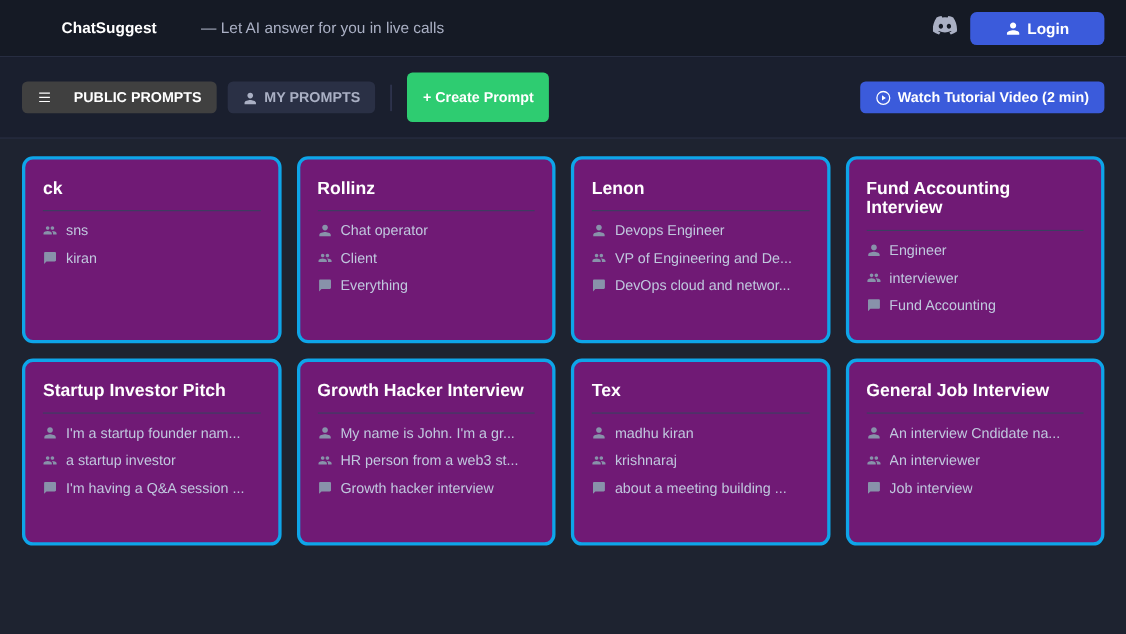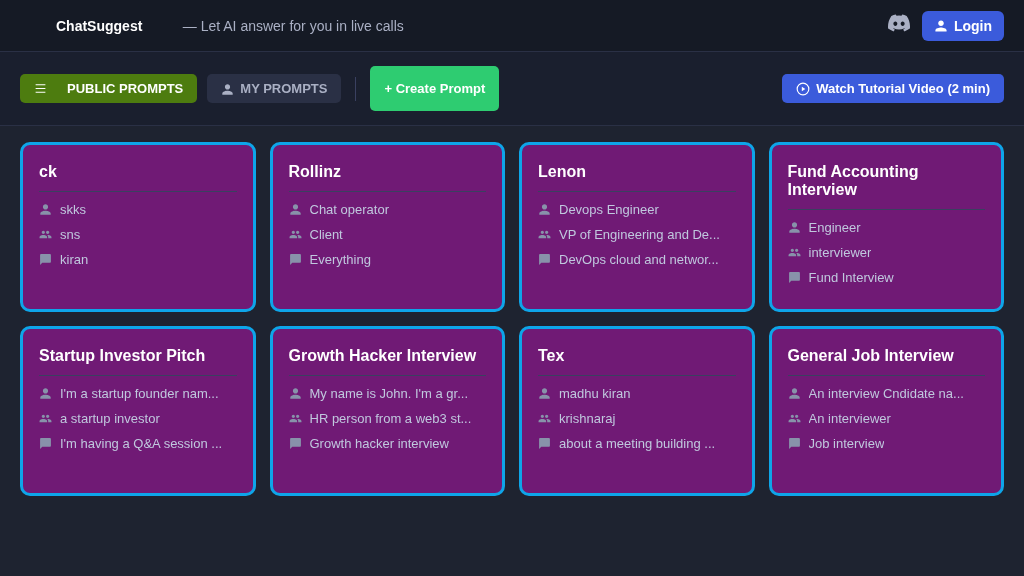--- a/index.html
+++ b/index.html
@@ -40,21 +40,21 @@
     }
     .discord-icon {
       color: #aab0c4;
       font-size: 20px;
     }
     .login-btn {
       background-color: #3b5bdb;
       color: #fff;
       border: none;
       border-radius: 6px;
-      padding: 7px 12px;
+      padding: 7px 32px;
       font-size: 14px;
       font-weight: 600;
       cursor: pointer;
       display: flex;
       align-items: center;
       gap: 6px;
     }
 
     
     .toolbar {
@@ -70,21 +70,21 @@
       border-radius: 5px;
       padding: 7px 14px;
       font-size: 13px;
       font-weight: 600;
       cursor: pointer;
       display: flex;
       align-items: center;
       gap: 6px;
     }
     .tab-btn.active {
-      background-color: #4d7c0f;
+      background-color: #404040;
       color: #fff;
       gap: 20px;
     }
     .tab-btn.inactive {
       background-color: #2a3045;
       color: #aab0c4;
       align-items: flex-end;
     }
     .tab-divider {
       width: 1px;
@@ -216,28 +216,20 @@
     <span>Watch Tutorial Video (2 min)</span>
   </button>
 </div>
 
 <div class="cards-grid" id="cards-container">
 <div class="card">
     <div class="card-title">ck</div>
     <div class="card-item">
       <span class="card-item-icon">
         <svg width="13" height="13" viewBox="0 0 24 24" fill="#8892aa">
-            <path d="M12 12c2.7 0 4.8-2.1 4.8-4.8S14.7 2.4 12 2.4 7.2 4.5 7.2 7.2 9.3 12 12 12zm0 2.4c-3.2 0-9.6 1.6-9.6 4.8v2.4h19.2v-2.4c0-3.2-6.4-4.8-9.6-4.8z"></path>
-          </svg>
-      </span>
-      <span class="card-item-text">skks</span>
-    </div>
-    <div class="card-item">
-      <span class="card-item-icon">
-        <svg width="13" height="13" viewBox="0 0 24 24" fill="#8892aa">
             <path d="M16 11c1.66 0 2.99-1.34 2.99-3S17.66 5 16 5c-1.66 0-3 1.34-3 3s1.34 3 3 3zm-8 0c1.66 0 2.99-1.34 2.99-3S9.66 5 8 5C6.34 5 5 6.34 5 8s1.34 3 3 3zm0 2c-2.33 0-7 1.17-7 3.5V19h14v-2.5c0-2.33-4.67-3.5-7-3.5zm8 0c-.29 0-.62.02-.97.05 1.16.84 1.97 1.97 1.97 3.45V19h6v-2.5c0-2.33-4.67-3.5-7-3.5z"></path>
           </svg>
       </span>
       <span class="card-item-text">sns</span>
     </div>
     <div class="card-item">
       <span class="card-item-icon">
         <svg width="13" height="13" viewBox="0 0 24 24" fill="#8892aa">
             <path d="M20 2H4c-1.1 0-2 .9-2 2v18l4-4h14c1.1 0 2-.9 2-2V4c0-1.1-.9-2-2-2z"></path>
           </svg>
@@ -316,21 +308,21 @@
           </svg>
       </span>
       <span class="card-item-text">interviewer</span>
     </div>
     <div class="card-item">
       <span class="card-item-icon">
         <svg width="13" height="13" viewBox="0 0 24 24" fill="#8892aa">
             <path d="M20 2H4c-1.1 0-2 .9-2 2v18l4-4h14c1.1 0 2-.9 2-2V4c0-1.1-.9-2-2-2z"></path>
           </svg>
       </span>
-      <span class="card-item-text">Fund Interview</span>
+      <span class="card-item-text">Fund Accounting</span>
     </div>
   </div>
     <div class="card">
     <div class="card-title">Startup Investor Pitch</div>
     <div class="card-item">
       <span class="card-item-icon">
         <svg width="13" height="13" viewBox="0 0 24 24" fill="#8892aa">
             <path d="M12 12c2.7 0 4.8-2.1 4.8-4.8S14.7 2.4 12 2.4 7.2 4.5 7.2 7.2 9.3 12 12 12zm0 2.4c-3.2 0-9.6 1.6-9.6 4.8v2.4h19.2v-2.4c0-3.2-6.4-4.8-9.6-4.8z"></path>
           </svg>
       </span>

